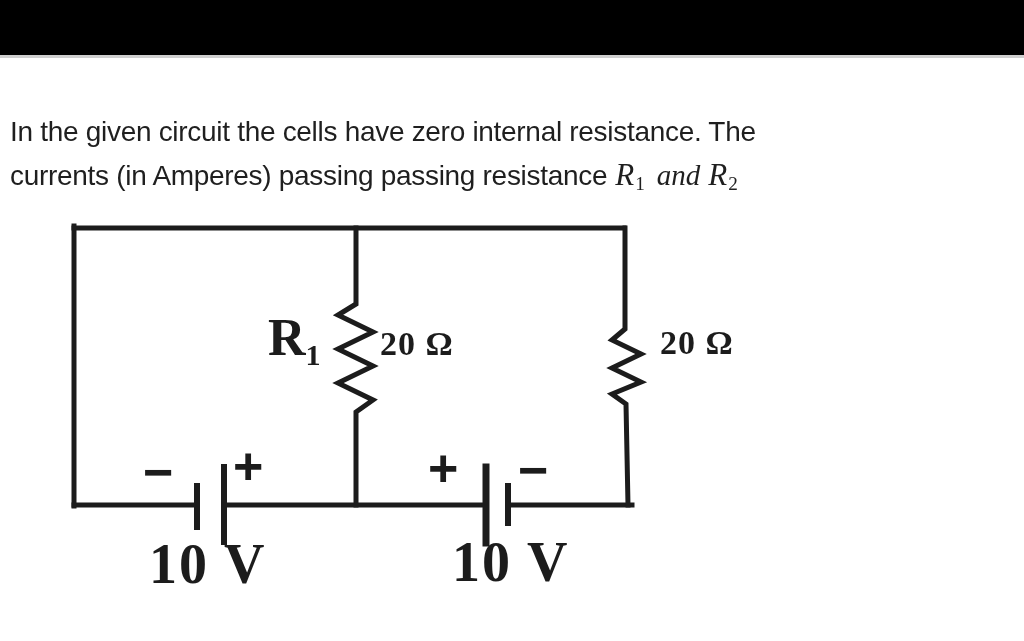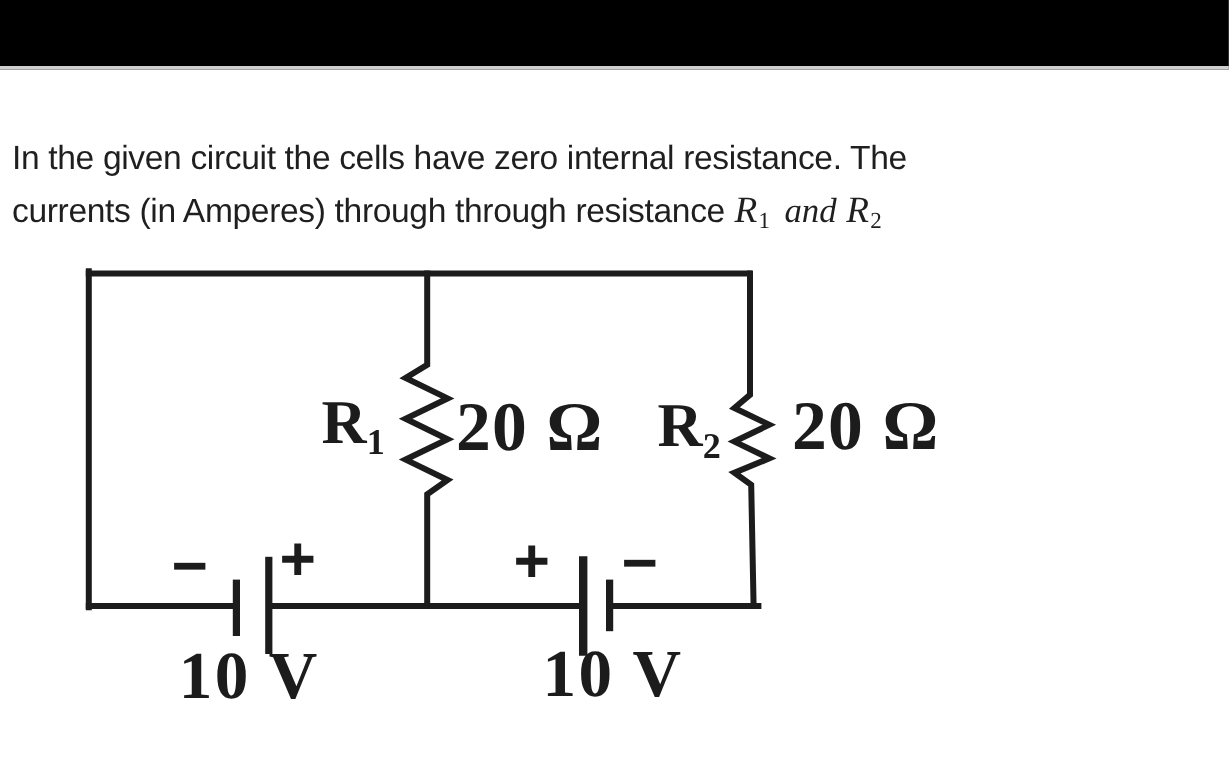--- a/index.html
+++ b/index.html
@@ -39,37 +39,37 @@
   }
   .circuit { position: absolute; left: 0; top: 0; width: 1024px; height: 641px; }
   .circuit svg { position: absolute; left: 0; top: 0; }
   .lbl {
     position: absolute; color: var(--ink);
     font-family: "Liberation Serif", serif;
     font-weight: bold; line-height: 1; white-space: nowrap;
   }
   .res-name { font-size: 52px; }
   .res-name sub { font-size: 0.58em; vertical-align: -0.32em; }
-  .res-value { font-size: 58px; letter-spacing: 1px; }
+  .res-value { font-size: 34px; letter-spacing: 1px; }
   .sign {
     position: absolute; color: var(--ink);
     font-family: "Liberation Sans", sans-serif;
     font-weight: bold; font-size: 52px; line-height: 1;
   }
   .volt { font-size: 56px; letter-spacing: 2px; }
 </style>
 </head>
 <body>
 
 <div class="topbar" style="background: rgb(0, 0, 0);"></div>
 
 <div class="question">
   <div class="qline">In the given circuit the cells have zero internal resistance. The</div>
   <div class="qline">
-    <span>currents (in Amperes) through through resistance</span><span class="mathvar"><span>R</span><sub>1</sub></span><span class="conj">and</span><span class="mathvar"><span>R</span><sub>2</sub></span>
+    <span>currents (in Amperes) passing passing resistance</span><span class="mathvar"><span>R</span><sub>1</sub></span><span class="conj">and</span><span class="mathvar"><span>R</span><sub>2</sub></span>
   </div>
 </div>
 
 <div class="circuit">
   <svg width="1024" height="641" viewBox="0 0 1024 641">
     <g fill="none" stroke-width="5" stroke-linecap="square" stroke-linejoin="miter" stroke="#1c1c1c">
 
       <path d="M74 228 H624"></path>
       <path d="M74 226 V506"></path>
 
@@ -82,25 +82,24 @@
       <path d="M625 228 L625 329 L612 340 L641 354 L612 368 L641 382 L612 394 L626 404 L628 505"></path>
 
       <path d="M197 486 V527" stroke-width="6"></path>
       <path d="M224 467 V542" stroke-width="6"></path>
 
       <path d="M486 467 V543" stroke-width="7"></path>
       <path d="M508 486 V523" stroke-width="6"></path>
     </g>
   </svg>
 
-  <div class="lbl res-name" style="left:268px; top:327px;"><span>R</span><sub>1</sub></div>
+  <div class="lbl res-name" style="left:268px; top:312px;"><span>R</span><sub>1</sub></div>
 
   <div class="lbl res-value" style="left:380px; top:327px;">20 Ω</div>
 
-  <div class="lbl res-name" style="left:548px; top:330px;"><span>R</span><sub>2</sub></div>
 
   <div class="lbl res-value" style="left:660px; top:326px;">20 Ω</div>
 
   <div class="sign" style="left:143px; top:446px;">−</div>
   <div class="sign" style="left:233px; top:440px;">+</div>
   <div class="sign" style="left:428px; top:442px;">+</div>
   <div class="sign" style="left:518px; top:444px;">−</div>
 
   <div class="lbl volt" style="left:149px; top:536px;">10 V</div>
   <div class="lbl volt" style="left:452px; top:534px;">10 V</div>

